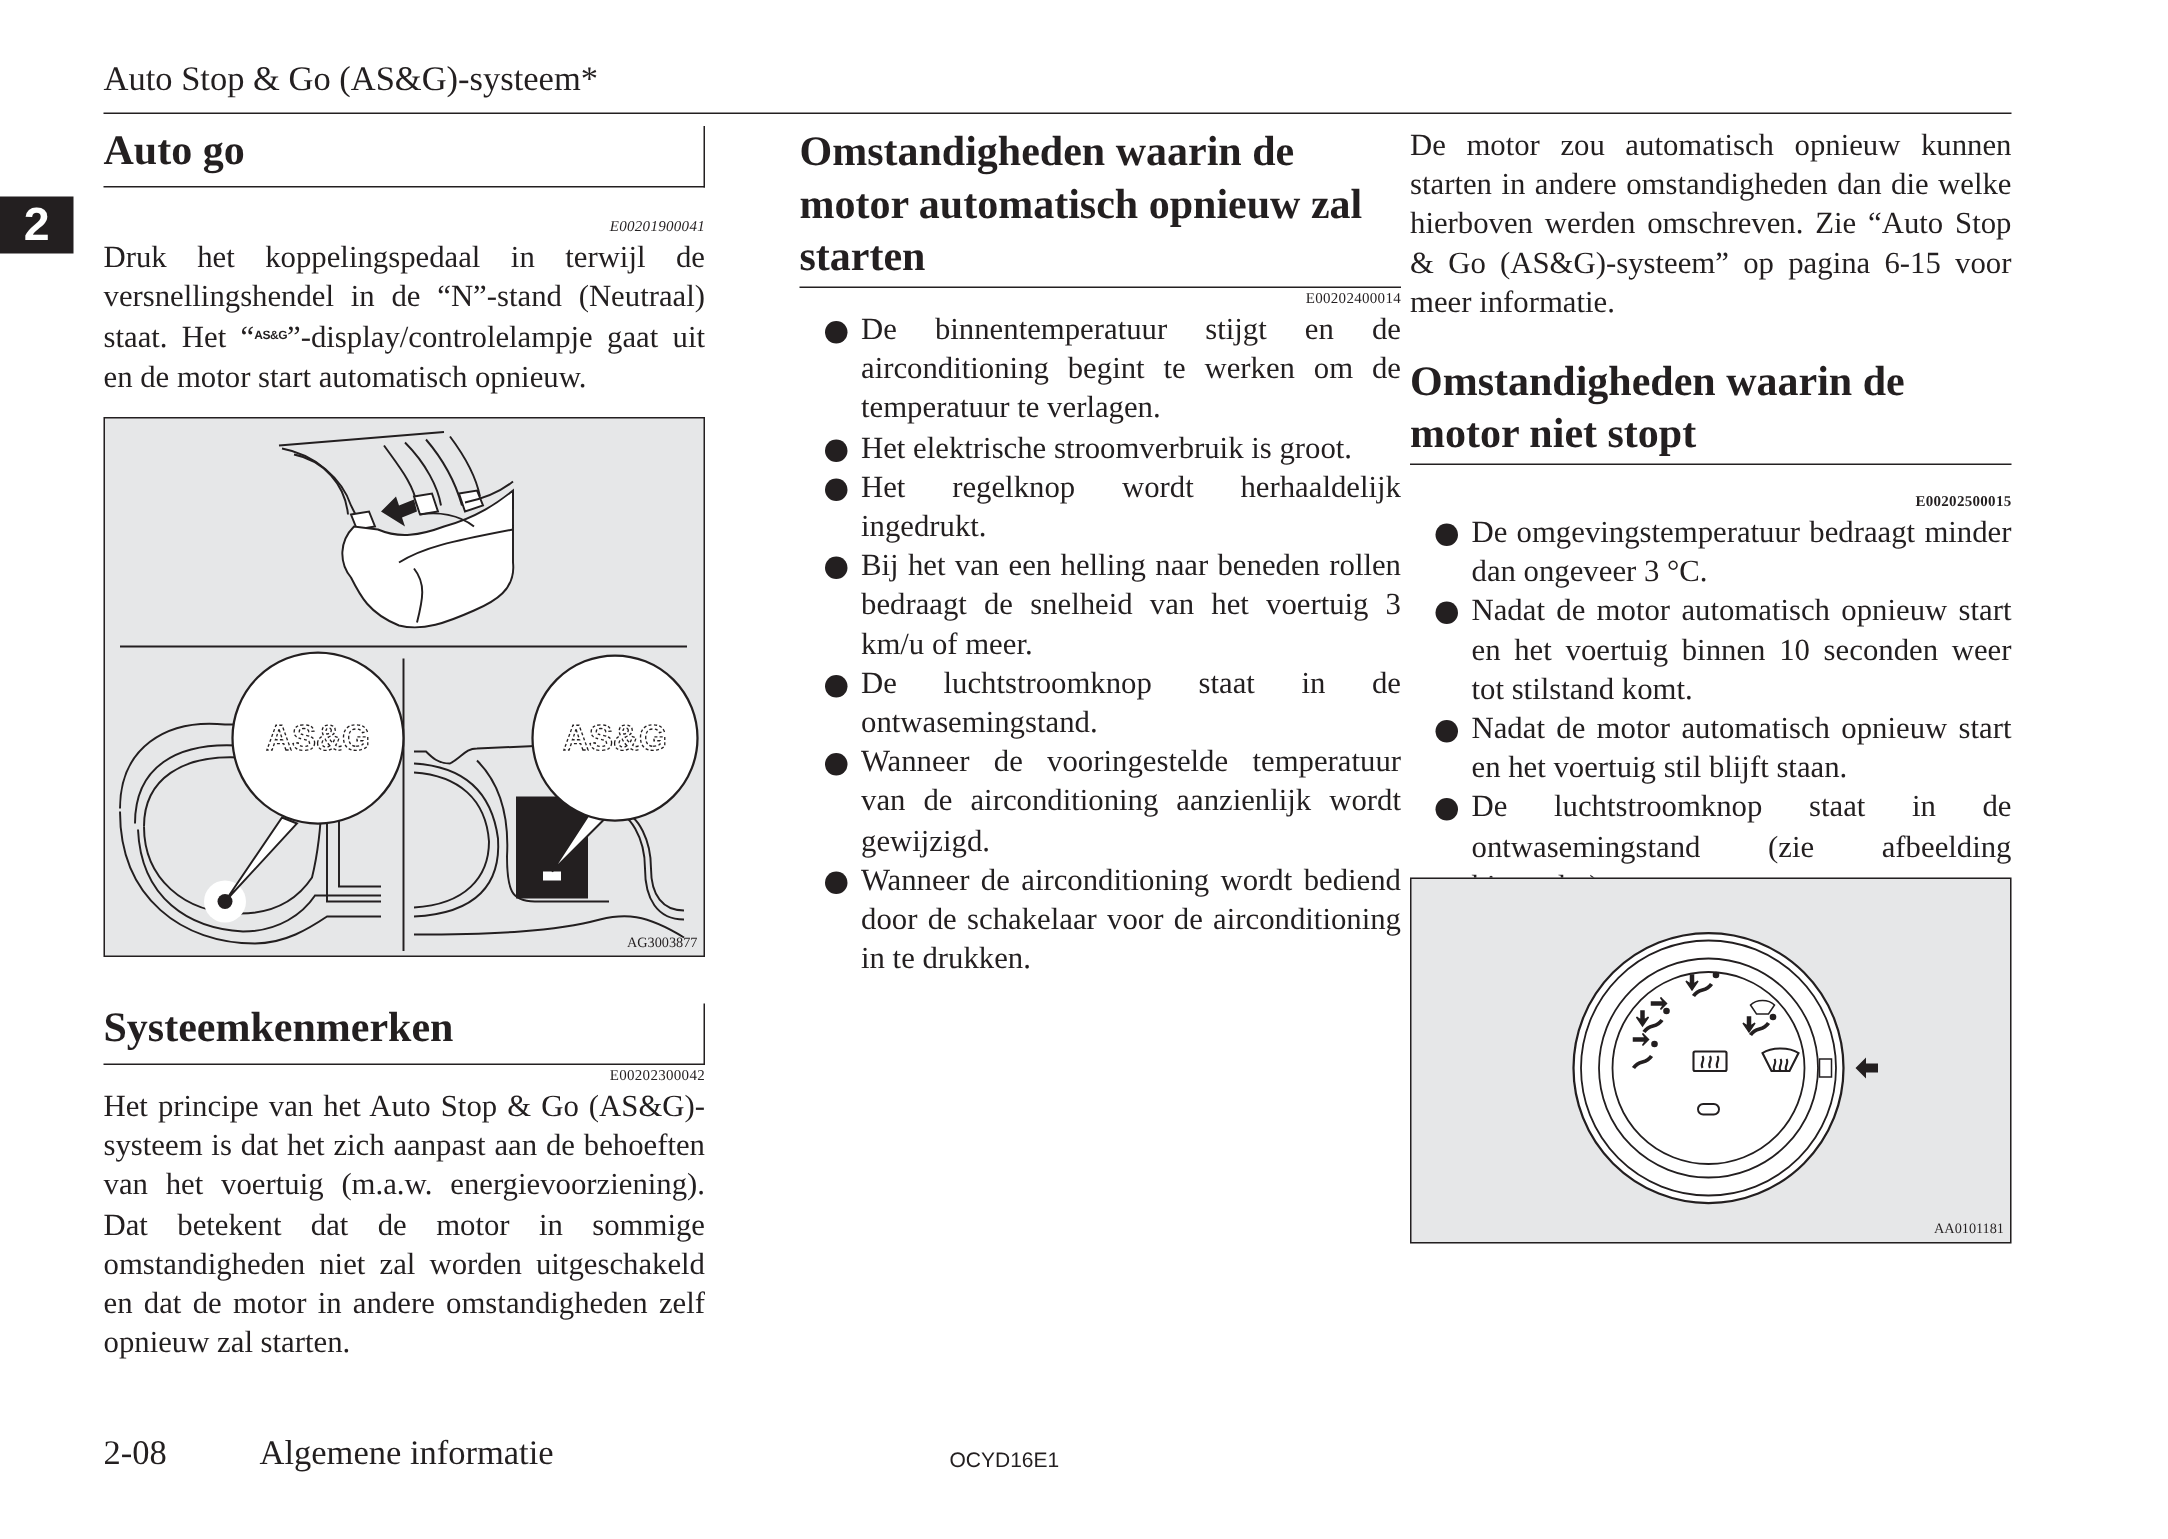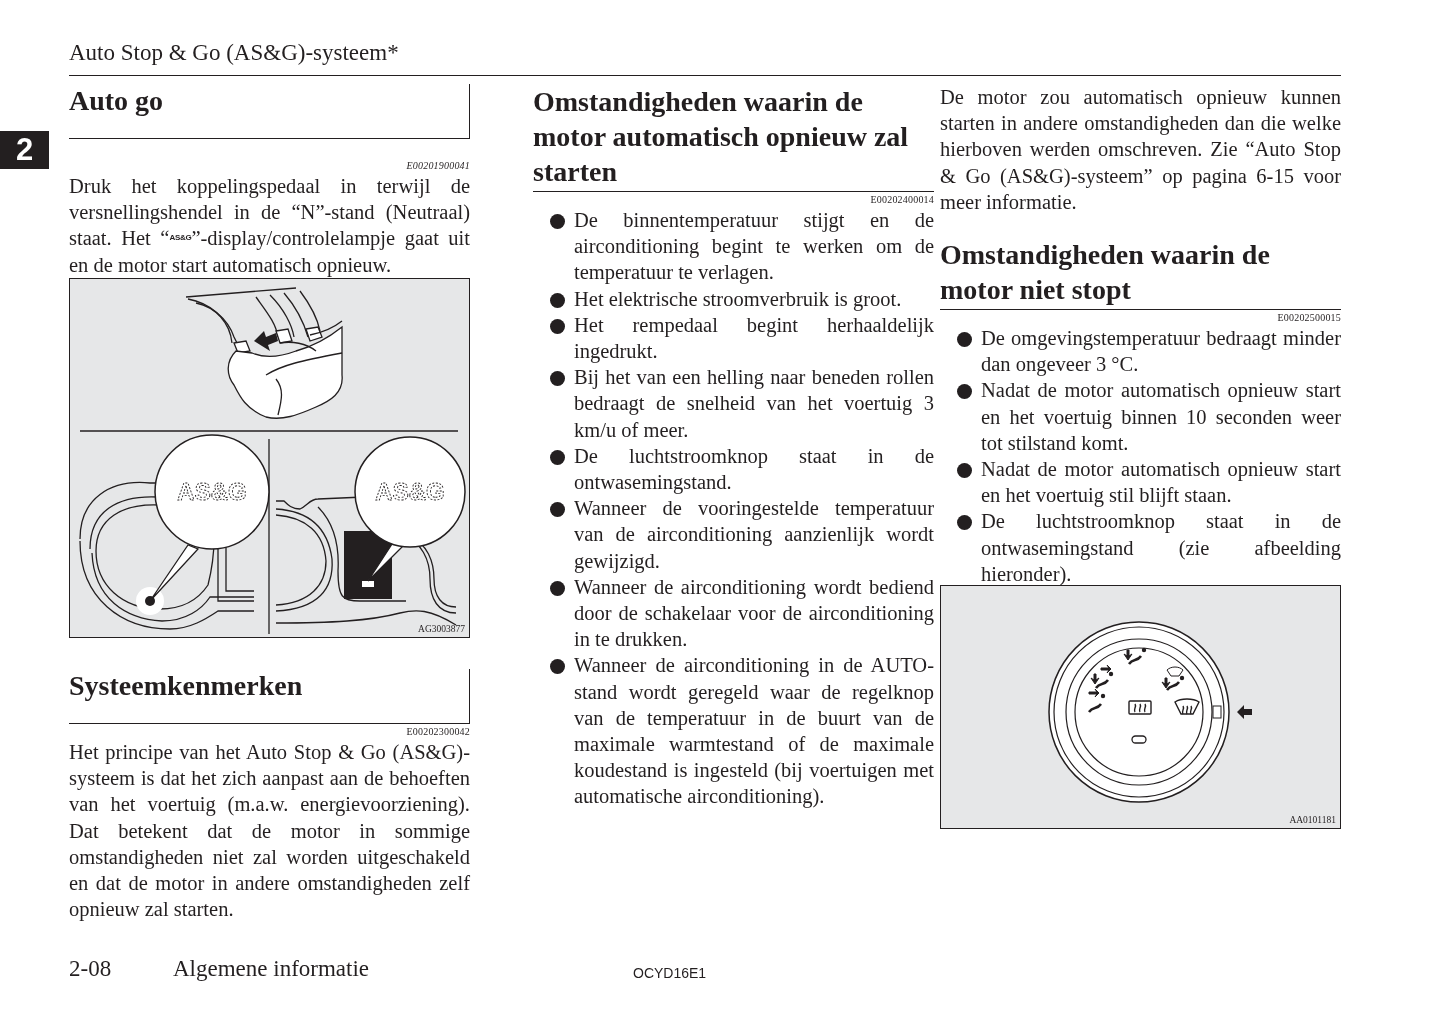--- a/index.html
+++ b/index.html
@@ -16,21 +16,21 @@
       left: 0; top: 131px; width: 49px; height: 38px; background: #231f20; color: #fff;
       font-family: "Liberation Sans", "DejaVu Sans", sans-serif; font-weight: bold;
       font-size: 31px; line-height: 38px; text-align: center;
     }
     .col { position: absolute; }
     .col-1 { left: 69px; top: 84px; width: 401px; }
     .col-2 { left: 505px; top: 84px; width: 401px; margin-left: 28px; }
     .col-3 { left: 940px; top: 84px; width: 401px; }
 
     .sec-h-boxed {
-      font-weight: bold; font-size: 28px; line-height: 34px; padding: 0 0 20px 0;
+      font-weight: bold; font-size: 28px; line-height: 34px; padding: 0 0 6px 0;
       border-bottom: 1.5px solid #231f20; border-right: 1.5px solid #231f20; margin: 0;
     }
     .sec-h {
       font-weight: bold; font-size: 28px; line-height: 35px; padding: 0 0 2px 0;
       border-bottom: 1.5px solid #231f20; margin: 0;
     }
     .code {
       text-align: right; font-size: 10px; line-height: 14px; letter-spacing: 0.2px; color: #231f20;
     }
     p.body {
@@ -148,35 +148,34 @@
   <p class="body">Het principe van het Auto Stop &amp; Go (AS&amp;G)-systeem is dat het zich aanpast aan de behoeften van het voertuig (m.a.w. energievoorziening). Dat betekent dat de motor in sommige omstandigheden niet zal worden uitgeschakeld en dat de motor in andere omstandigheden zelf opnieuw zal starten.</p>
 </div>
 
 <div class="col col-2">
   <section>
     <h2 class="sec-h">Omstandigheden waarin de motor automatisch opnieuw zal starten</h2>
     <div class="code" style="margin-top:1px;">E00202400014</div>
     <ul class="bullets" id="restart-list">
         <li><span class="dot"></span><span>De binnentemperatuur stijgt en de airconditioning begint te werken om de temperatuur te verlagen.</span></li>
         <li><span class="dot"></span><span>Het elektrische stroomverbruik is groot.</span></li>
-        <li><span class="dot"></span><span>Het rempedaal begint herhaaldelijk ingedrukt.</span></li>
+        <li><span class="dot"></span><span>Het regelknop wordt herhaaldelijk ingedrukt.</span></li>
         <li><span class="dot"></span><span>Bij het van een helling naar beneden rollen bedraagt de snelheid van het voertuig 3 km/u of meer.</span></li>
         <li><span class="dot"></span><span>De luchtstroomknop staat in de ontwasemingstand.</span></li>
         <li><span class="dot"></span><span>Wanneer de vooringestelde temperatuur van de airconditioning aanzienlijk wordt gewijzigd.</span></li>
         <li><span class="dot"></span><span>Wanneer de airconditioning wordt bediend door de schakelaar voor de airconditioning in te drukken.</span></li>
-        <li><span class="dot"></span><span>Wanneer de airconditioning in de AUTO-stand wordt geregeld waar de regelknop van de temperatuur in de buurt van de maximale warmtestand of de maximale koudestand is ingesteld (bij voertuigen met automatische airconditioning).</span></li>
       </ul>
   </section>
 </div>
 
 <div class="col col-3">
   <p class="body">De motor zou automatisch opnieuw kunnen starten in andere omstandigheden dan die welke hierboven werden omschreven. Zie “Auto Stop &amp; Go (AS&amp;G)-systeem” op pagina 6-15 voor meer informatie.</p>
   <section style="margin-top:22px;">
     <h2 class="sec-h">Omstandigheden waarin de motor niet stopt</h2>
-    <div class="code" style="margin-top:1px;">E00202500015</div>
+    <div class="code" style="margin-top:18px;font-weight:bold;">E00202500015</div>
     <ul class="bullets" id="nostop-list">
         <li><span class="dot"></span><span>De omgevingstemperatuur bedraagt minder dan ongeveer 3 °C.</span></li>
         <li><span class="dot"></span><span>Nadat de motor automatisch opnieuw start en het voertuig binnen 10 seconden weer tot stilstand komt.</span></li>
         <li><span class="dot"></span><span>Nadat de motor automatisch opnieuw start en het voertuig stil blijft staan.</span></li>
         <li><span class="dot"></span><span>De luchtstroomknop staat in de ontwasemingstand (zie afbeelding hieronder).</span></li>
       </ul>
   </section>
 </div>
 
 <div class="figure" style="left:940px; top:585px; width:401px; height:244px;">

